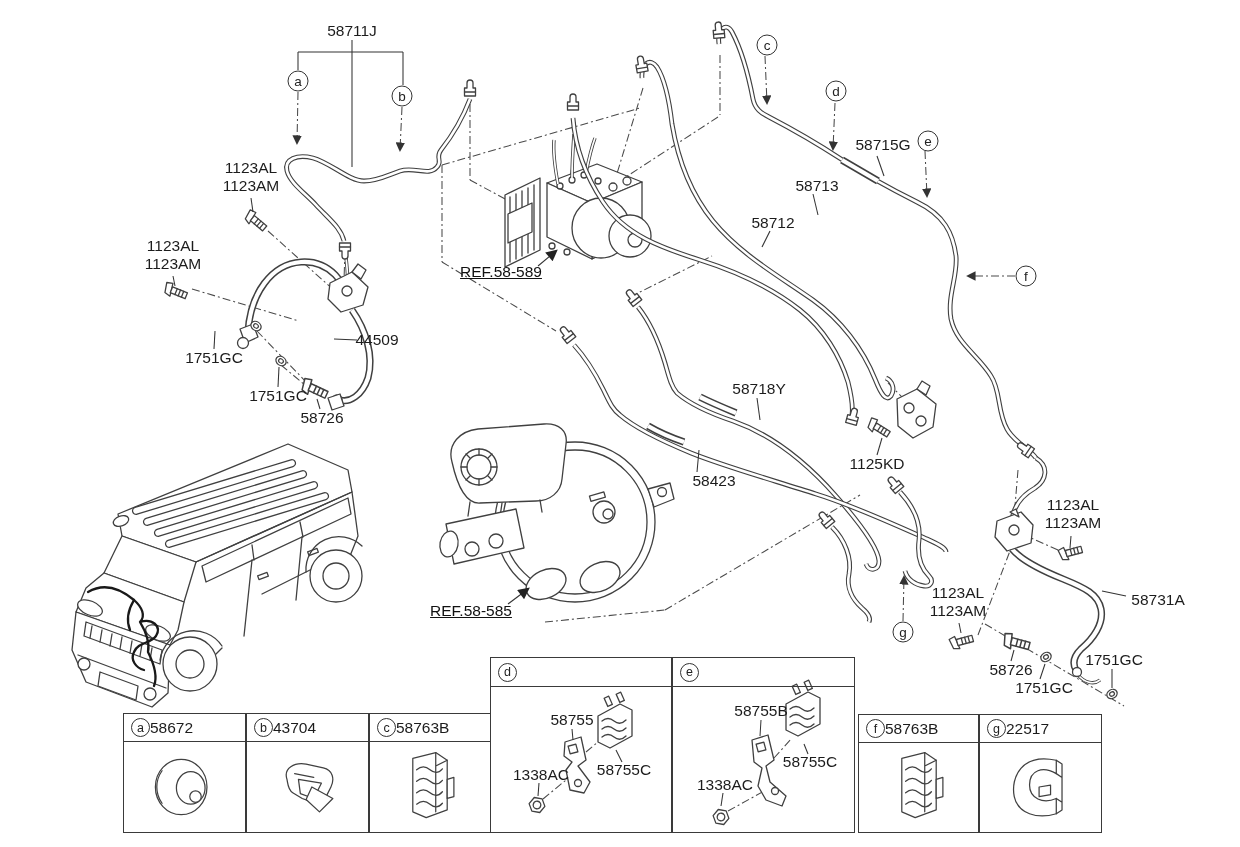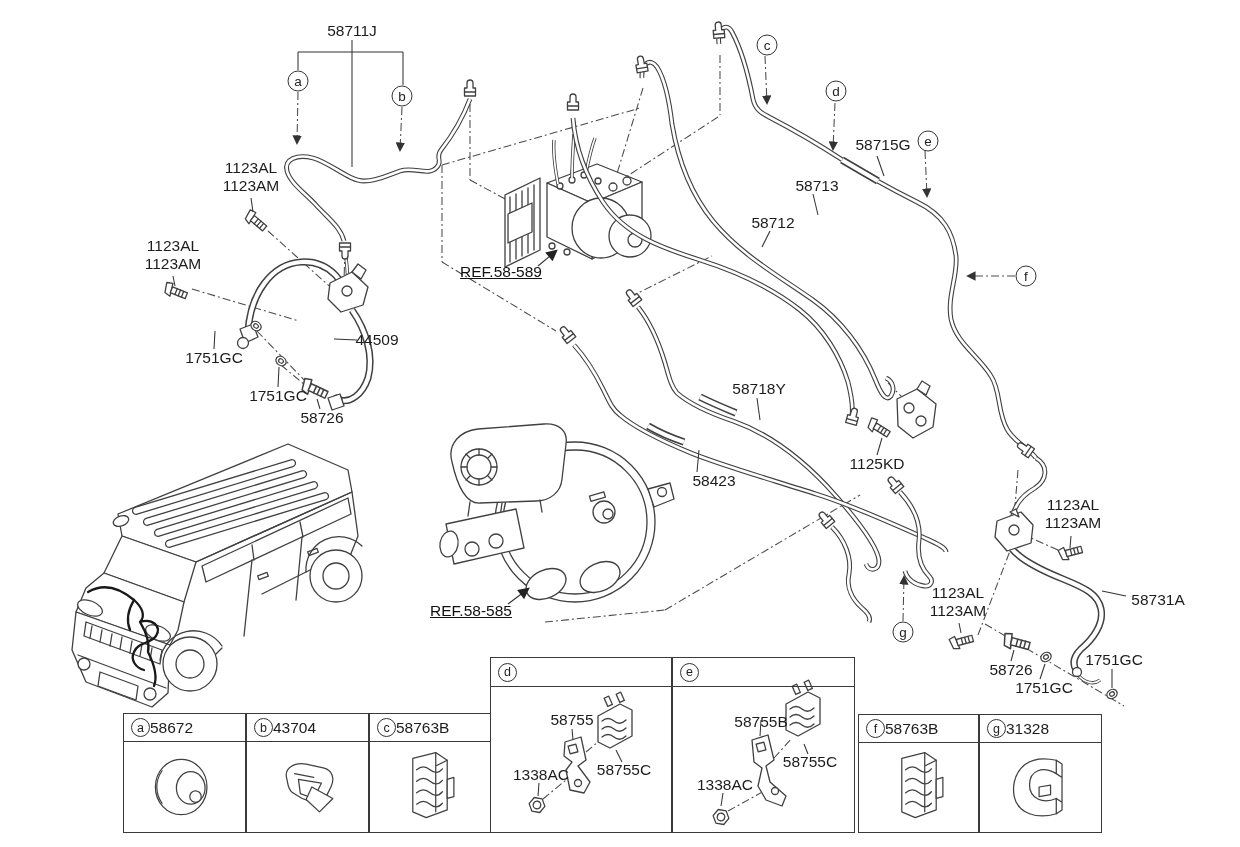--- a/index.html
+++ b/index.html
@@ -507,21 +507,21 @@
       </div>
       <div class="plabel" style="left: 624px; top: 770px;">
         <span>58755C</span>
       </div>
       <div class="cell" style="left: 672px; top: 657px; width: 183px; height: 176px;">
         <div class="cell-header" style="height: 29px;">
           <div class="cell-letter">e</div>
         </div>
         <div class="cell-body" style="height: 144px;"></div>
       </div>
-      <div class="plabel" style="left: 761px; top: 711px; margin-top: 11px;">
+      <div class="plabel" style="left: 761px; top: 711px;">
         <span>58755B</span>
       </div>
       <div class="plabel" style="left: 725px; top: 785px;">
         <span>1338AC</span>
       </div>
       <div class="plabel" style="left: 810px; top: 762px;">
         <span>58755C</span>
       </div>
       <div class="cell" style="left: 858px; top: 714px; width: 121px; height: 119px;">
         <div class="cell-header" style="height: 28px;">
@@ -530,21 +530,21 @@
         </div>
         <div class="cell-body" style="height: 88px;">
           <svg width="86" height="86">
             <use href="#icon-clamp"></use>
           </svg>
         </div>
       </div>
       <div class="cell" style="left: 979px; top: 714px; width: 123px; height: 119px;">
         <div class="cell-header" style="height: 28px;">
           <div class="cell-letter">g</div>
-          <div class="cell-part">31328</div>
+          <div class="cell-part">22517</div>
         </div>
         <div class="cell-body" style="height: 88px;">
           <svg width="86" height="86">
             <use href="#icon-cclip"></use>
           </svg>
         </div>
       </div>
     </div>
 </div>
 

